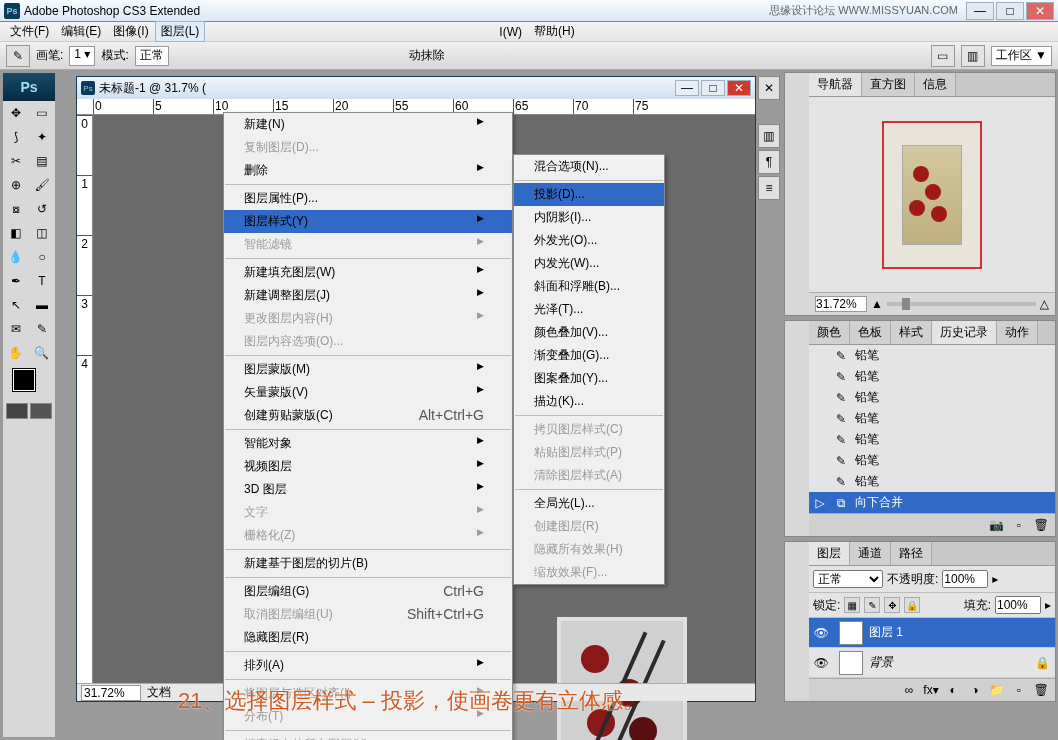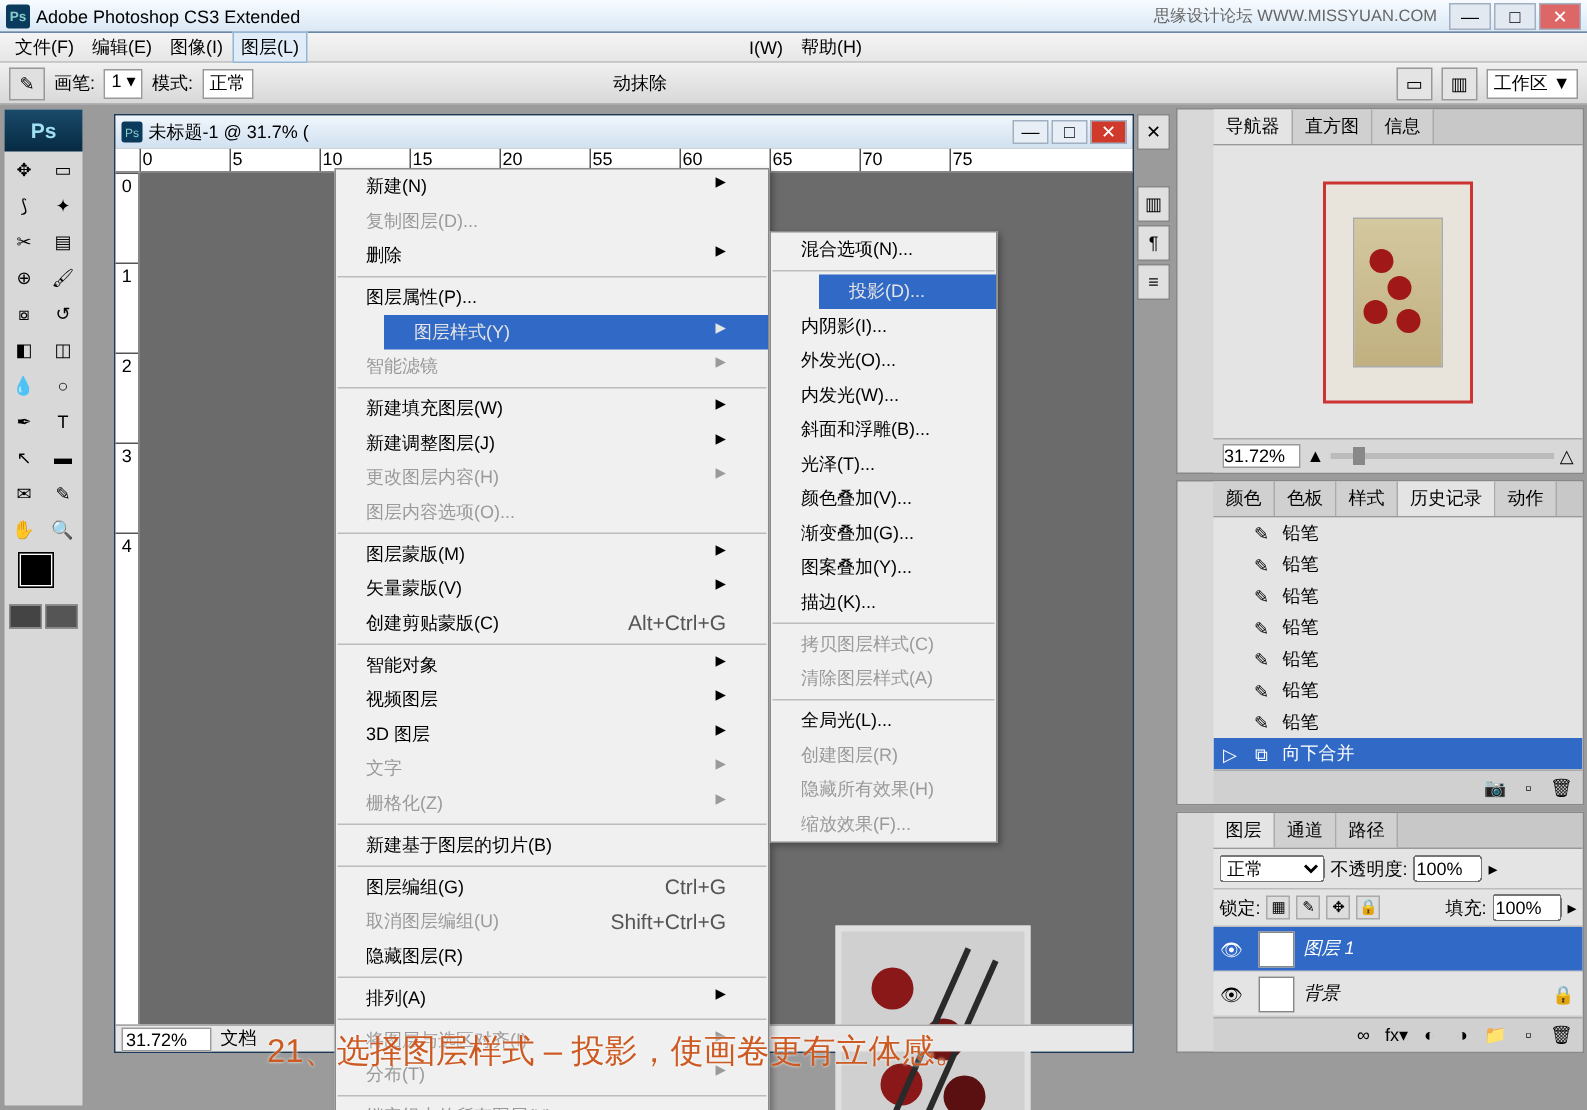--- a/index.html
+++ b/index.html
@@ -50,21 +50,21 @@
 .doc-status { position:absolute;bottom:0;left:0;right:0;height:18px;background:#e8e8e8;border-top:1px solid #aaa;display:flex;align-items:center;gap:6px;padding:0 4px;}
 .doc-status .zoom { width:60px; border:1px solid #999;background:#fff;padding:0 2px;}
 
 .annotation { position:absolute; left:120px; top:616px; font-size:22px; color:#cc5a22; font-weight:normal; z-index:100; text-shadow:0 0 2px #fff;}
 
 
 .dropdown { position:absolute; background:#f0f0f0; border:1px solid #8a8a8a; box-shadow:2px 2px 4px rgba(0,0,0,.3); z-index:50;}
 .dropdown .ditem { padding:3px 28px 3px 20px; display:flex; justify-content:space-between; gap:30px;}
 .dropdown .ditem.disabled { color:#9a9a9a;}
 .dropdown .ditem.submenu::after { content:"▶"; font-size:9px; margin-left:auto;}
-.dropdown .ditem.highlight { background:#3169c6; color:#e5e5e5;margin-left:32px;}
+.dropdown .ditem.highlight { background:#3169c6; color:#000000;}
 .dropdown .dsep { height:1px; background:#bcbcbc; margin:2px 1px;}
 .dropdown .shortcut { color:#555; font-size:14px;}
 
 .menu-layer { left:165px; top:42px; width:290px;}
 .menu-style { left:455px; top:84px; width:152px;}
 
 
 .right-col { width:276px; display:flex; flex-direction:column;}
 .icon-strip { position:absolute; right:276px; top:0; width:26px; display:flex;flex-direction:column;gap:2px;padding:6px 2px;}
 .icon-strip .isbtn { width:22px;height:24px;background:#e0e0e0;border:1px solid #888;display:flex;align-items:center;justify-content:center;font-size:12px;}
@@ -94,21 +94,21 @@
 .layers-ctrl { display:flex;align-items:center;gap:4px;padding:4px;border-bottom:1px solid #bbb;}
 .layers-ctrl select { width:70px;}
 .layers-ctrl .lbl { }
 .layers-ctrl input { width:46px;}
 .layers-lock { display:flex;align-items:center;gap:4px;padding:3px 4px;border-bottom:1px solid #bbb;}
 .layers-lock .lk { width:16px;height:16px;background:#ddd;border:1px solid #aaa;display:flex;align-items:center;justify-content:center;font-size:10px;}
 .layer-row { display:flex;align-items:center;padding:2px 0;border-bottom:1px solid #ccc;height:30px;}
 .layer-row .vis { width:24px;text-align:center;}
 .layer-row .lthumb { width:24px;height:24px;border:1px solid #888;background:#fff;margin:0 6px;}
 .layer-row.selected { background:#3169c6;color:#fff;}
-.layer-row .lname { flex:1;font-style:italic;}
+.layer-row .lname { flex:1;}
 .layer-row .lock-ic { width:20px;}
 .panel-footer { display:flex;justify-content:flex-end;gap:2px;padding:2px 4px;background:#d0d0d0;border-top:1px solid #aaa;}
 .panel-footer .pfbtn { width:20px;height:18px;display:flex;align-items:center;justify-content:center;}
 
 .painting-img { position:absolute; left:464px; top:502px; width:130px;height:190px;background:#d0d0d0;border:4px solid #e0e0e0;}
 .painting-img::before{content:"";position:absolute;width:28px;height:28px;background:#8a1818;border-radius:50%;top:24px;left:20px;box-shadow:34px 34px 0 #701414, 6px 64px 0 #8a1818, 48px 72px 0 #5a1010, 24px 100px 0 #701414;}
 .painting-img::after{content:"";position:absolute;width:4px;height:170px;background:#2a2a2a;transform:rotate(24deg);top:4px;left:48px;box-shadow:20px 0 0 #2a2a2a;}
 </style>
 </head>
 <body>
@@ -355,20 +355,23 @@
           <span>图案叠加(Y)...</span>
         </div>
       <div class="ditem">
           <span>描边(K)...</span>
         </div>
       <div class="dsep"></div>
       <div class="ditem disabled">
           <span>拷贝图层样式(C)</span>
         </div>
       <div class="ditem disabled">
+          <span>粘贴图层样式(P)</span>
+        </div>
+      <div class="ditem disabled">
           <span>清除图层样式(A)</span>
         </div>
       <div class="dsep"></div>
       <div class="ditem">
           <span>全局光(L)...</span>
         </div>
       <div class="ditem disabled">
           <span>创建图层(R)</span>
         </div>
       <div class="ditem disabled">

